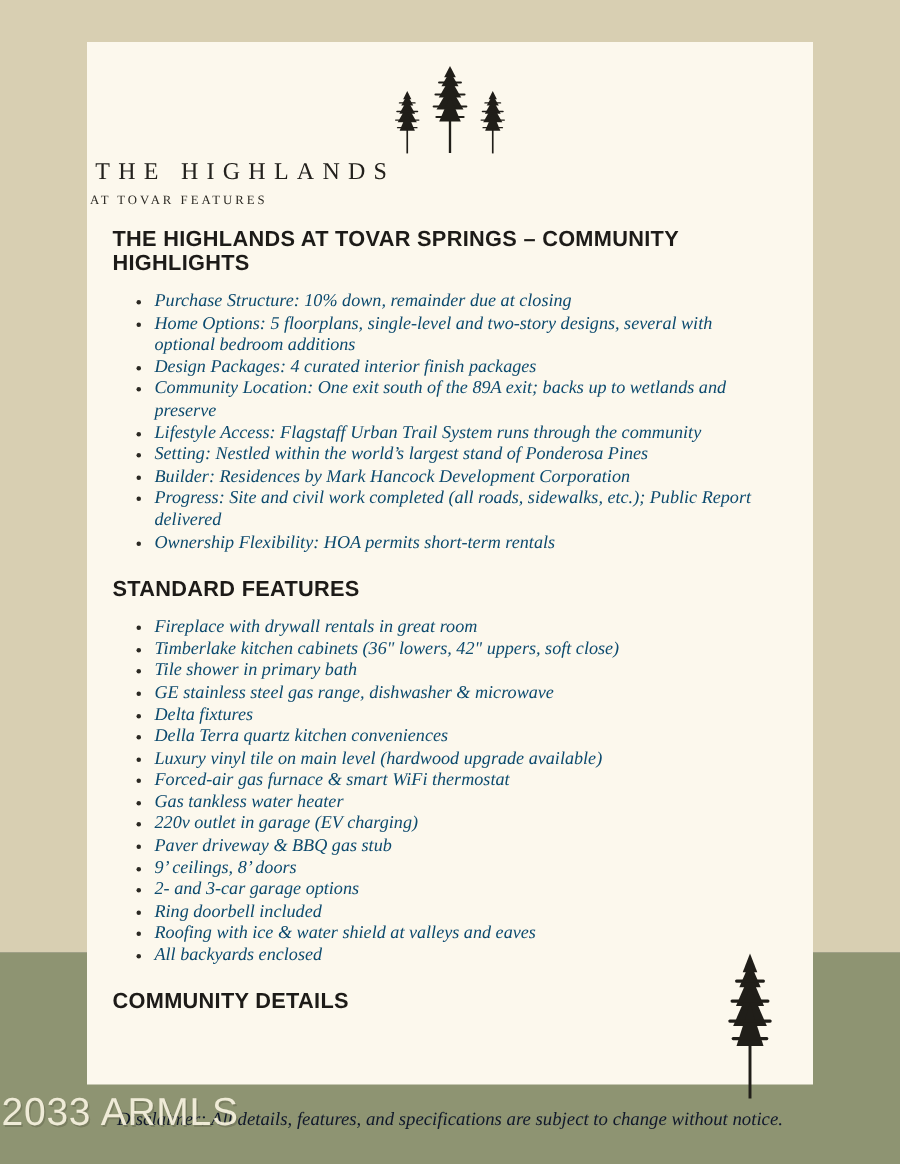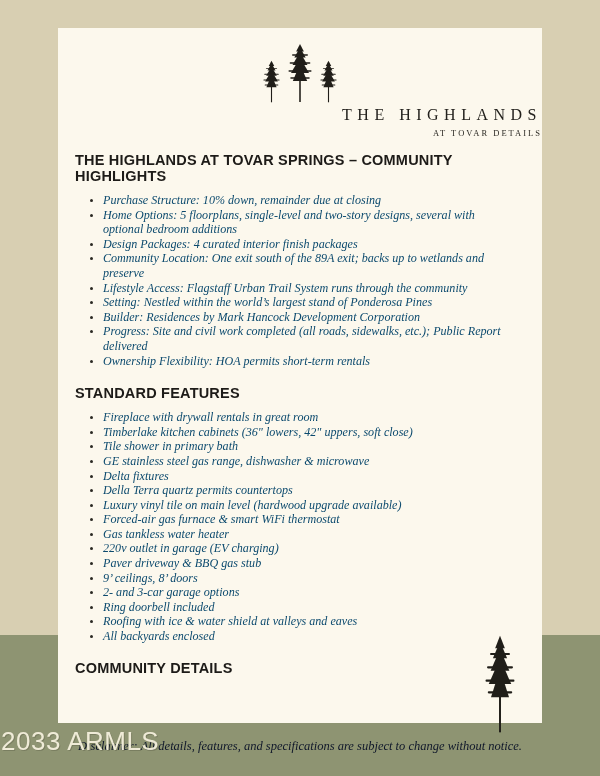--- a/index.html
+++ b/index.html
@@ -10,21 +10,21 @@
   }
   .bg-top    { position:absolute; left:0; top:0;    width:600px; height:635px; background:#d8cfb2; }
   .bg-bottom { position:absolute; left:0; top:635px; width:600px; height:141px; background:#8e9472; }
 
   .doc {
     position:absolute; left:58px; top:28px; width:484px; height:695px;
     background:#fcf8ed;
   }
 
   
-  .logo { text-align:right; padding-top:15px; }
+  .logo { text-align:left; padding-top:15px; }
   .trees { display:flex; justify-content:center; align-items:flex-end; gap:8px; height:60px; }
   .tree { display:block; }
   .tree-side { width:17px; height:43px; }
   .tree-mid  { width:24px; height:60px; }
   .logo-title {
     margin-top:3px; font-size:16px; letter-spacing:5.5px; text-indent:5.5px;
     color:#23211d; font-family:"Liberation Serif", serif;
   }
   .logo-subtitle {
     margin-top:4px; font-size:8.5px; letter-spacing:2px; text-indent:2px;
@@ -100,21 +100,21 @@
             <use href="#pine"></use>
           </svg>
         <svg class="tree tree-mid" viewBox="0 0 40 120" preserveAspectRatio="none">
             <use href="#pine"></use>
           </svg>
         <svg class="tree tree-side" viewBox="0 0 40 120" preserveAspectRatio="none">
             <use href="#pine"></use>
           </svg>
       </div>
       <div class="logo-title">THE HIGHLANDS</div>
-      <div class="logo-subtitle">AT TOVAR DETAILS</div>
+      <div class="logo-subtitle">AT TOVAR FEATURES</div>
     </header>
 
     <section class="s1">
       <h2 class="sec-h">THE HIGHLANDS AT TOVAR SPRINGS – COMMUNITY HIGHLIGHTS</h2>
       <ul class="bullets">
           <li>Purchase Structure: 10% down, remainder due at closing</li>
           <li>Home Options: 5 floorplans, single-level and two-story designs, several with optional bedroom additions</li>
           <li>Design Packages: 4 curated interior finish packages</li>
           <li>Community Location: One exit south of the 89A exit; backs up to wetlands and preserve</li>
           <li>Lifestyle Access: Flagstaff Urban Trail System runs through the community</li>
@@ -126,21 +126,21 @@
     </section>
 
     <section class="s2">
       <h2 class="sec-h">STANDARD FEATURES</h2>
       <ul class="bullets">
           <li>Fireplace with drywall rentals in great room</li>
           <li>Timberlake kitchen cabinets (36" lowers, 42" uppers, soft close)</li>
           <li>Tile shower in primary bath</li>
           <li>GE stainless steel gas range, dishwasher &amp; microwave</li>
           <li>Delta fixtures</li>
-          <li>Della Terra quartz permits countertops</li>
+          <li>Della Terra quartz kitchen conveniences</li>
           <li>Luxury vinyl tile on main level (hardwood upgrade available)</li>
           <li>Forced-air gas furnace &amp; smart WiFi thermostat</li>
           <li>Gas tankless water heater</li>
           <li>220v outlet in garage (EV charging)</li>
           <li>Paver driveway &amp; BBQ gas stub</li>
           <li>9’ ceilings, 8’ doors</li>
           <li>2- and 3-car garage options</li>
           <li>Ring doorbell included</li>
           <li>Roofing with ice &amp; water shield at valleys and eaves</li>
           <li>All backyards enclosed</li>

